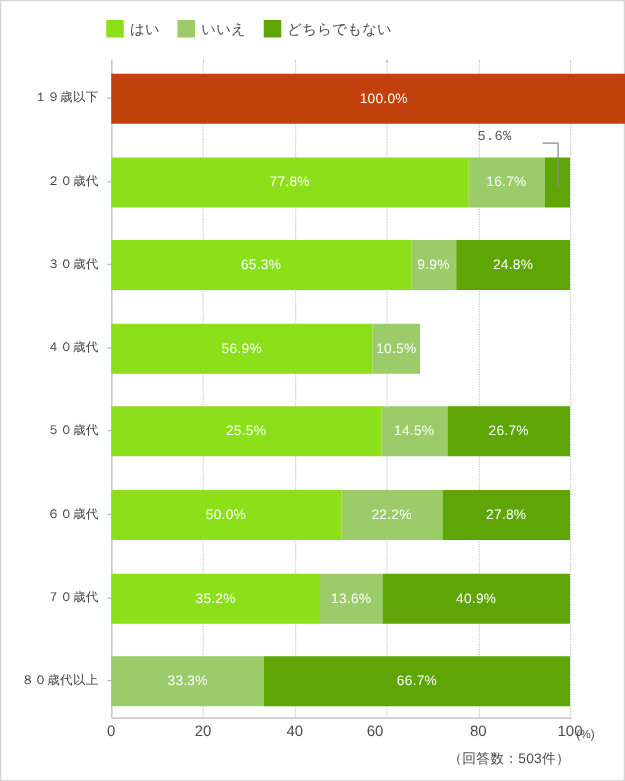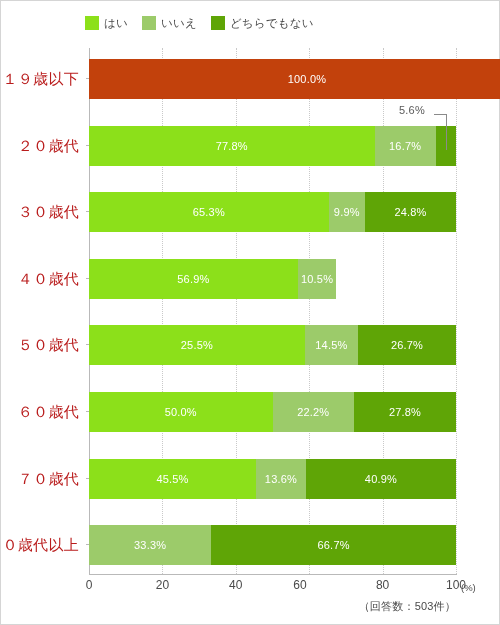--- a/index.html
+++ b/index.html
@@ -113,22 +113,22 @@
   }
 
   
   .cat-label {
     position: absolute;
     right: 100%;
     top: 0;
     height: 40px;
     line-height: 40px;
     margin-right: 10px;
-    font-size: 15px;
-    color: #b91c1c;
+    font-size: 10px;
+    color: #404040;
     white-space: nowrap;
     letter-spacing: 0.3px;
   }
   .tick-mark {
     position: absolute;
     left: -3px;
     top: 19px;
     width: 3px;
     height: 1px;
     background: #b9b9b9;
@@ -292,21 +292,21 @@
             <div class="seg" style="width: 102.026px; background: rgb(95, 165, 6);">
               <span class="seg-label">27.8%</span>
             </div>
           </div>
         </div>
         <div class="row" style="top: 410.6px;">
           <div class="tick-mark"></div>
           <div class="cat-label">７０歳代</div>
           <div class="bar">
             <div class="seg" style="width: 166.985px; background: rgb(140, 224, 26);">
-              <span class="seg-label">45.5%</span>
+              <span class="seg-label">35.2%</span>
             </div>
             <div class="seg" style="width: 49.912px; background: rgb(156, 203, 106);">
               <span class="seg-label">13.6%</span>
             </div>
             <div class="seg" style="width: 150.103px; background: rgb(95, 165, 6);">
               <span class="seg-label">40.9%</span>
             </div>
           </div>
         </div>
         <div class="row" style="top: 477.2px; padding-left: 12px;">
@@ -326,19 +326,19 @@
         <div class="xtick" style="left: 0px;">0</div>
         <div class="xtick" style="left: 73.4px;">20</div>
         <div class="xtick" style="left: 146.8px;">40</div>
         <div class="xtick" style="left: 211px;">60</div>
         <div class="xtick" style="left: 293.6px;">80</div>
         <div class="xtick" style="left: 367px;">100</div>
       </div>
     <div id="unit-label">(%)</div>
     <div id="answer-count">（回答数：503件）</div>
   <div class="callout" style="left: 0px; top: 0px;">
-        <div class="callout-text" style="left: 310px; top: 55.6px;">5.6%</div>
+        <div class="callout-text" style="left: 293px; top: 55.6px; font-family: Liberation Mono, monospace;">5.6%</div>
         <div class="callout-h" style="left: 345.091px; top: 65.6px; width: 12px;"></div>
         <div class="callout-v" style="left: 357.091px; top: 65.6px; height: 36.8px;"></div>
       </div>
     </div>
 
 </div>
 
 </body></html>

